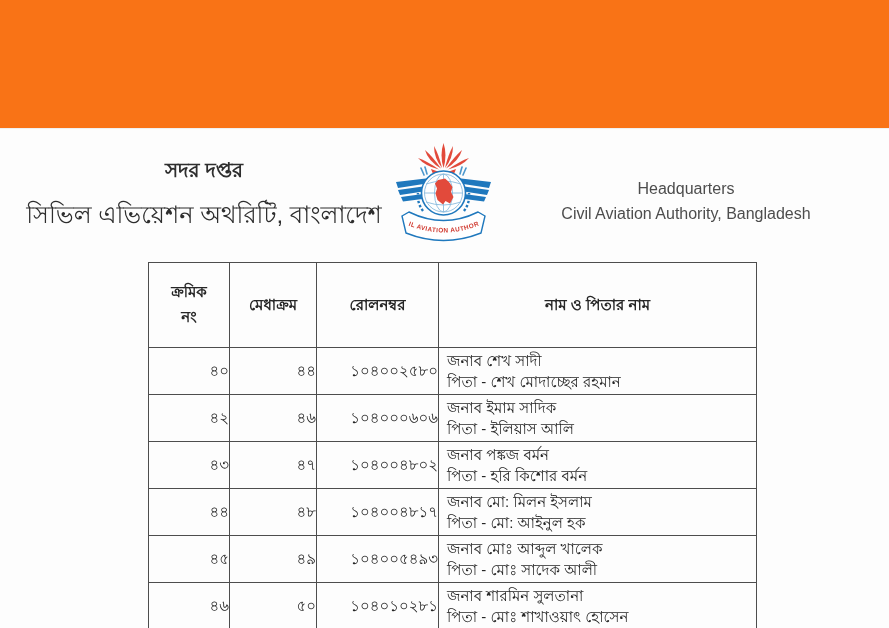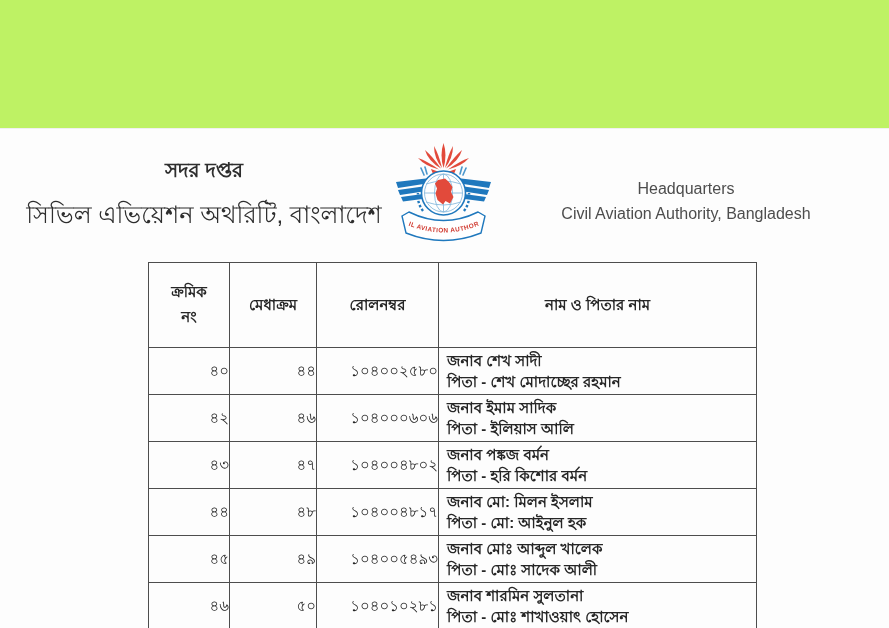--- a/index.html
+++ b/index.html
@@ -1,19 +1,19 @@
 <!DOCTYPE html>
 <html><head>
 <meta charset="utf-8">
 <style>
   * { margin:0; padding:0; box-sizing:border-box; }
   html,body { background:#ffffff; }
   .canvas {
     position:relative; width:889px; height:628px; overflow:hidden;
-    background:#bef264;
+    background:#f97316;
     font-family:"Liberation Sans","DejaVu Sans",sans-serif;
     color:#2b2b2b;
   }
   .page-edge-divider {
     position:absolute; top:128px; left:0; width:889px; height:0;
     border-top:1px solid #f0f0f0;
   }
   .doc-area {
     position:absolute; top:129px; left:0; width:889px; height:499px;
     background:#fdfdfd;
@@ -42,21 +42,21 @@
   table.merit th, table.merit td {
     border:1px solid #4d4d4d; color:#262626;
     font-family:"Liberation Sans","DejaVu Sans",sans-serif;
   }
   table.merit th {
     height:23px; font-size:15px; font-weight:bold;
     text-align:center; vertical-align:middle; padding:17px;
   }
   table.merit td { height:46px; vertical-align:middle; }
   td.cnum { text-align:right; font-size:15px; }
-  td.namecell { padding:2px 8px;font-weight:bold; }
+  td.namecell { padding:2px 8px; }
   .nm, .ft { font-size:15px; line-height:21px; text-align:left; }
 </style>
 </head>
 <body>
 
 <div class="canvas">
 
   <div class="page-edge-divider"></div>
   <div class="doc-area"></div>
 

